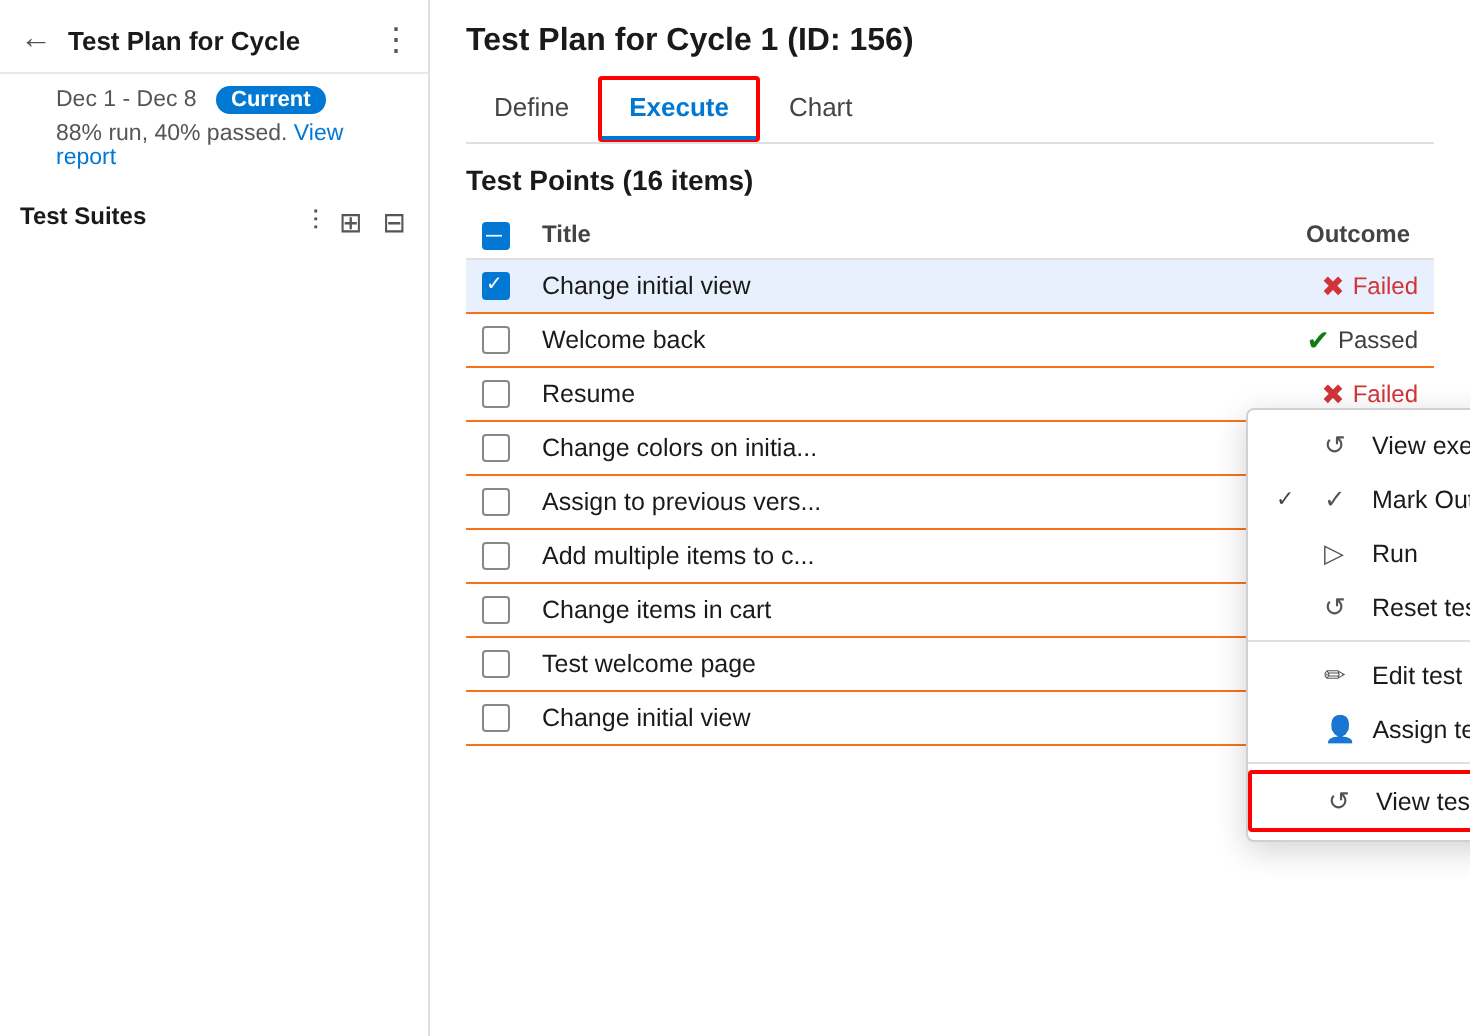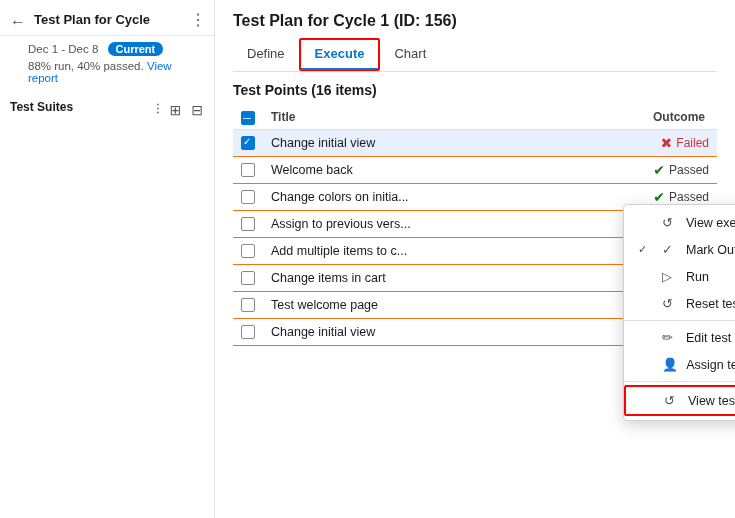--- a/index.html
+++ b/index.html
@@ -330,20 +330,28 @@
           <tr>
             <td class="checkbox-cell"><span class="cb"></span></td>
             <td>Welcome back</td>
             <td class="outcome-cell"><span class="outcome-badge">
                 <span class="dot-green">✔</span>
                 <span class="outcome-text-passed">Passed</span>
               </span></td>
           </tr>
           <tr>
             <td class="checkbox-cell"><span class="cb"></span></td>
+            <td>Resume</td>
+            <td class="outcome-cell"><span class="outcome-badge">
+                <span class="dot-red">✖</span>
+                <span class="outcome-text-failed">Failed</span>
+              </span></td>
+          </tr>
+          <tr>
+            <td class="checkbox-cell"><span class="cb"></span></td>
             <td>Change colors on initia...</td>
             <td class="outcome-cell"><span class="outcome-badge">
                 <span class="dot-green">✔</span>
                 <span class="outcome-text-passed">Passed</span>
               </span></td>
           </tr>
           <tr>
             <td class="checkbox-cell"><span class="cb"></span></td>
             <td>Assign to previous vers...</td>
             <td class="outcome-cell"><span class="outcome-badge">

